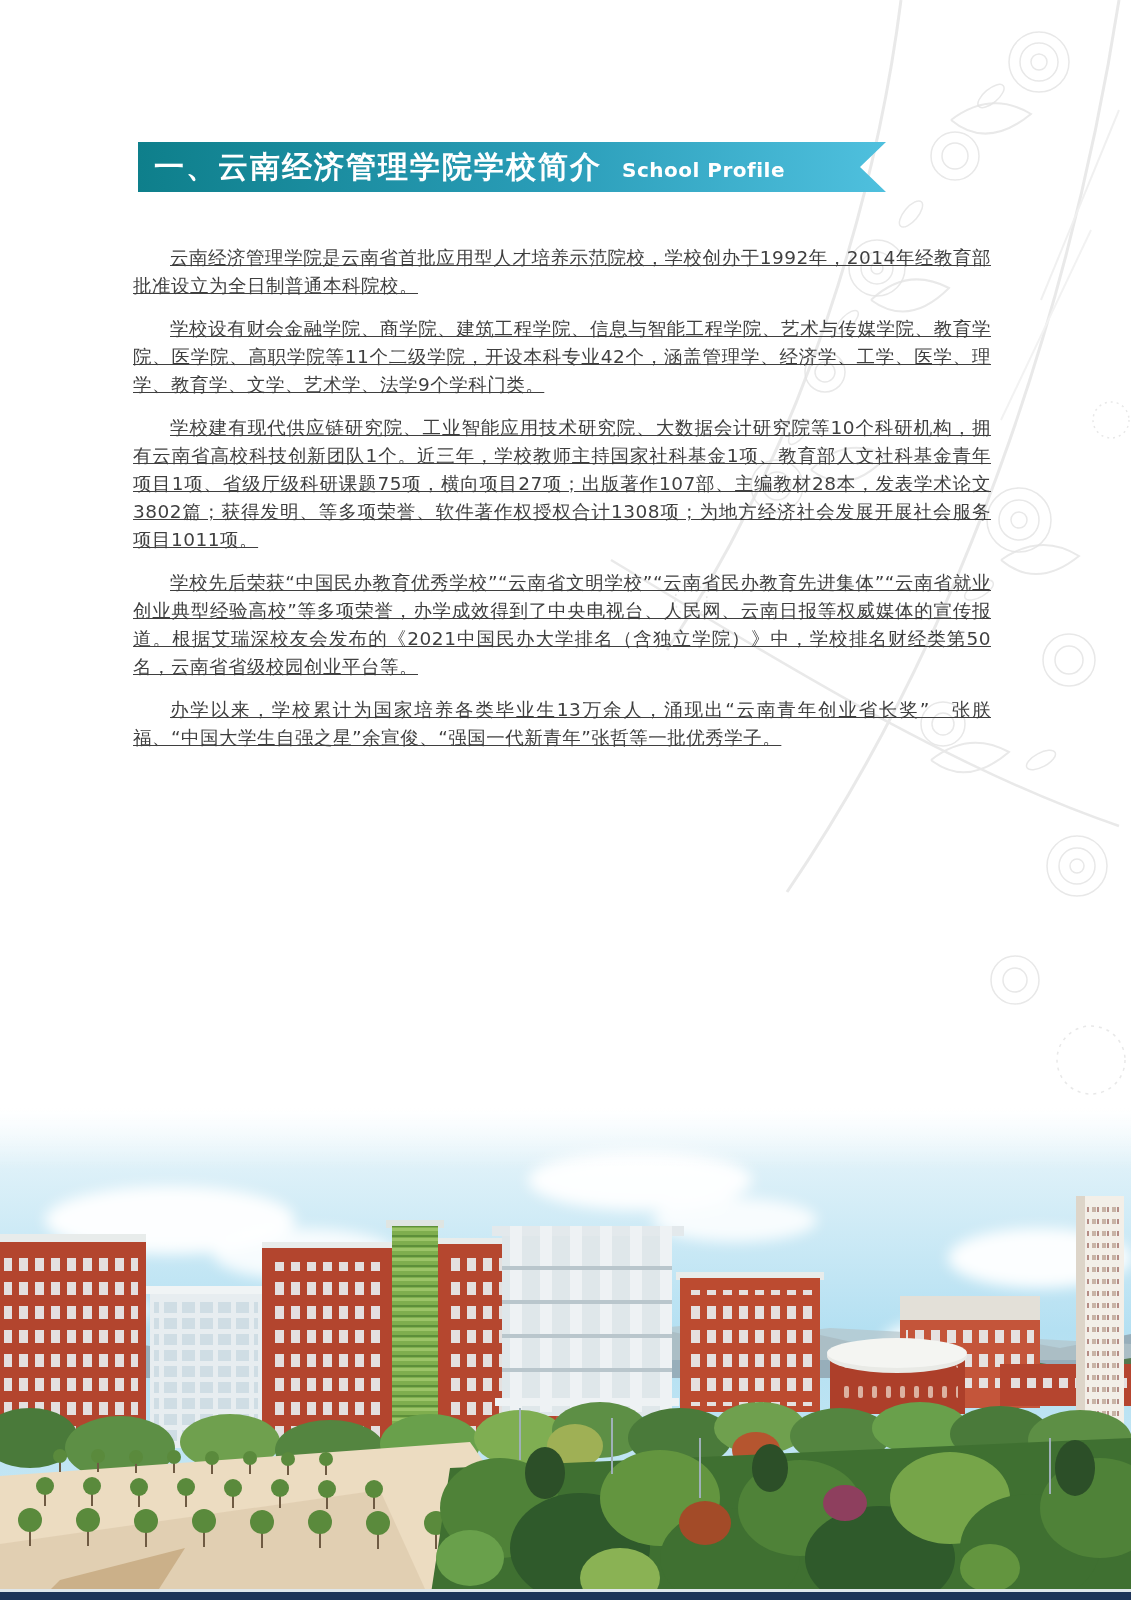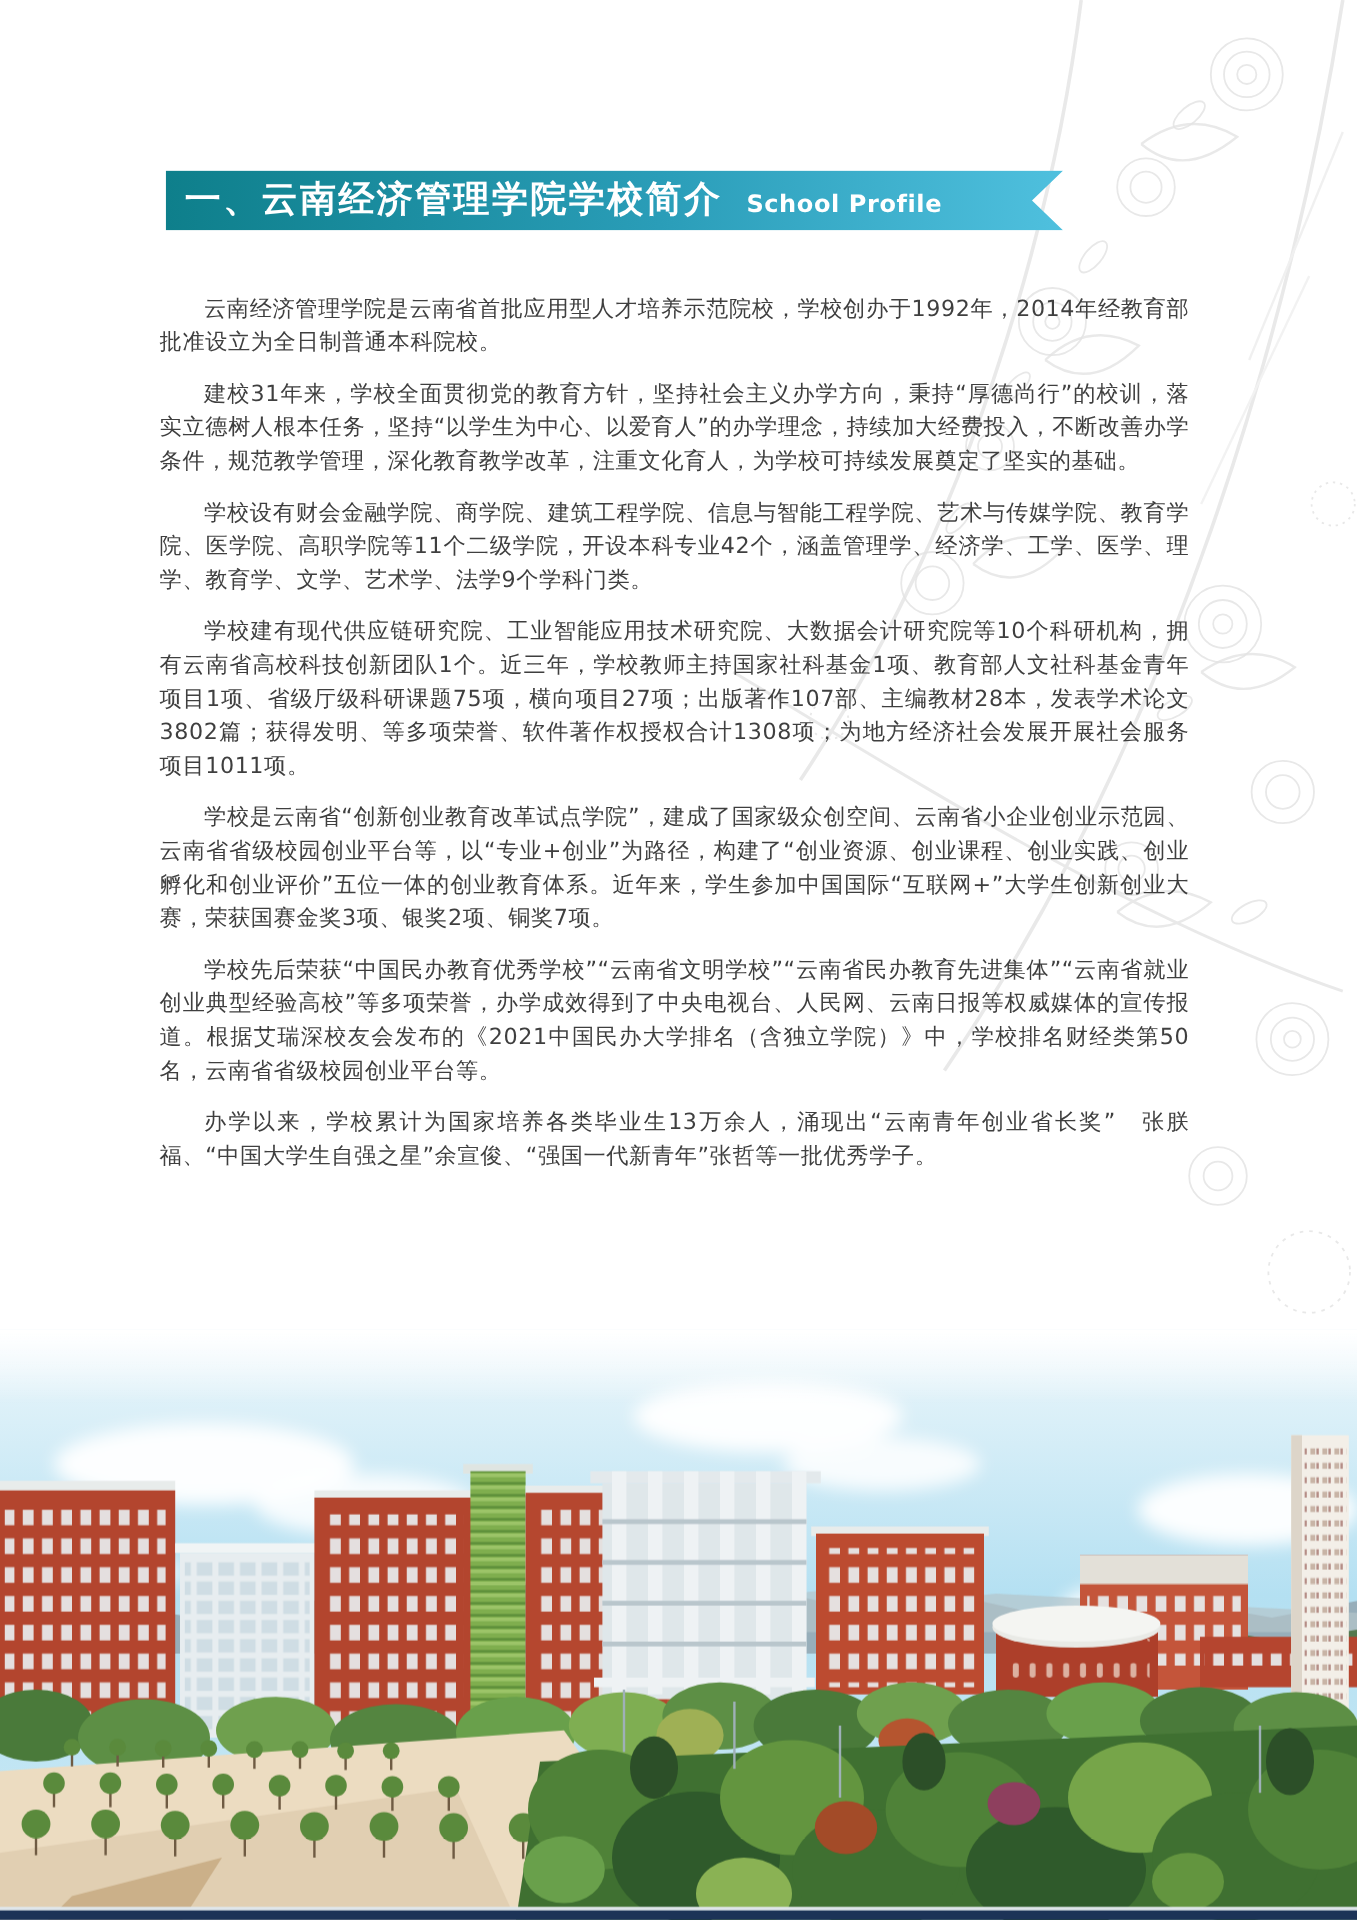--- a/index.html
+++ b/index.html
@@ -17,21 +17,21 @@
     clip-path:polygon(0 0,100% 0,calc(100% - 26px) 50%,100% 100%,0 100%);
     display:flex;align-items:center;padding-left:16px;box-sizing:border-box;
   }
   .banner .t-zh{color:#fff;font-size:30px;font-weight:bold;letter-spacing:2px;line-height:1;}
   .banner .t-en{color:#fff;font-size:20px;font-weight:bold;margin-left:20px;letter-spacing:.5px;line-height:1;padding-top:6px;}
 
   
   .article{
     position:absolute;left:133px;top:244px;width:858px;z-index:3;
     color:var(--body-text,#3f3f3f);font-size:18.5px;line-height:28px;
-    letter-spacing:.5px;text-align:justify;
+    letter-spacing:.5px;text-align:justify;text-decoration:underline;
   }
   .article p{margin:0 0 15px 0;text-indent:2em;}
 
   
   .photo{position:absolute;left:0;top:1108px;z-index:1;display:block;}
 </style>
 </head>
 <body>
 
 <div class="page">
@@ -87,24 +87,22 @@
     </g>
   </svg>
 
   <div class="banner">
     <span class="t-zh">一、云南经济管理学院学校简介</span>
     <span class="t-en">School Profile</span>
   </div>
 
   <div class="article">
     <p>云南经济管理学院是云南省首批应用型人才培养示范院校，学校创办于1992年，2014年经教育部批准设立为全日制普通本科院校。</p>
-    <p>建校31年来，学校全面贯彻党的教育方针，坚持社会主义办学方向，秉持“厚德尚行”的校训，落实立德树人根本任务，坚持“以学生为中心、以爱育人”的办学理念，持续加大经费投入，不断改善办学条件，规范教学管理，深化教育教学改革，注重文化育人，为学校可持续发展奠定了坚实的基础。</p>
     <p>学校设有财会金融学院、商学院、建筑工程学院、信息与智能工程学院、艺术与传媒学院、教育学院、医学院、高职学院等11个二级学院，开设本科专业42个，涵盖管理学、经济学、工学、医学、理学、教育学、文学、艺术学、法学9个学科门类。</p>
     <p>学校建有现代供应链研究院、工业智能应用技术研究院、大数据会计研究院等10个科研机构，拥有云南省高校科技创新团队1个。近三年，学校教师主持国家社科基金1项、教育部人文社科基金青年项目1项、省级厅级科研课题75项，横向项目27项；出版著作107部、主编教材28本，发表学术论文3802篇；获得发明、等多项荣誉、软件著作权授权合计1308项；为地方经济社会发展开展社会服务项目1011项。</p>
-    <p>学校是云南省“创新创业教育改革试点学院”，建成了国家级众创空间、云南省小企业创业示范园、云南省省级校园创业平台等，以“专业+创业”为路径，构建了“创业资源、创业课程、创业实践、创业孵化和创业评价”五位一体的创业教育体系。近年来，学生参加中国国际“互联网+”大学生创新创业大赛，荣获国赛金奖3项、银奖2项、铜奖7项。</p>
     <p>学校先后荣获“中国民办教育优秀学校”“云南省文明学校”“云南省民办教育先进集体”“云南省就业创业典型经验高校”等多项荣誉，办学成效得到了中央电视台、人民网、云南日报等权威媒体的宣传报道。根据艾瑞深校友会发布的《2021中国民办大学排名（含独立学院）》中，学校排名财经类第50名，云南省省级校园创业平台等。</p>
     <p>办学以来，学校累计为国家培养各类毕业生13万余人，涌现出“云南青年创业省长奖”　张朕福、“中国大学生自强之星”余宣俊、“强国一代新青年”张哲等一批优秀学子。</p>
   </div>
 
   <svg class="photo" width="1131" height="492" viewBox="0 0 1131 492">
     <defs>
       <linearGradient id="sky" x1="0" y1="0" x2="0" y2="1">
         <stop offset="0" stop-color="#edf7fb"></stop>
         <stop offset="0.45" stop-color="#b4e0f2"></stop>
         <stop offset="1" stop-color="#cdeaf5"></stop>

